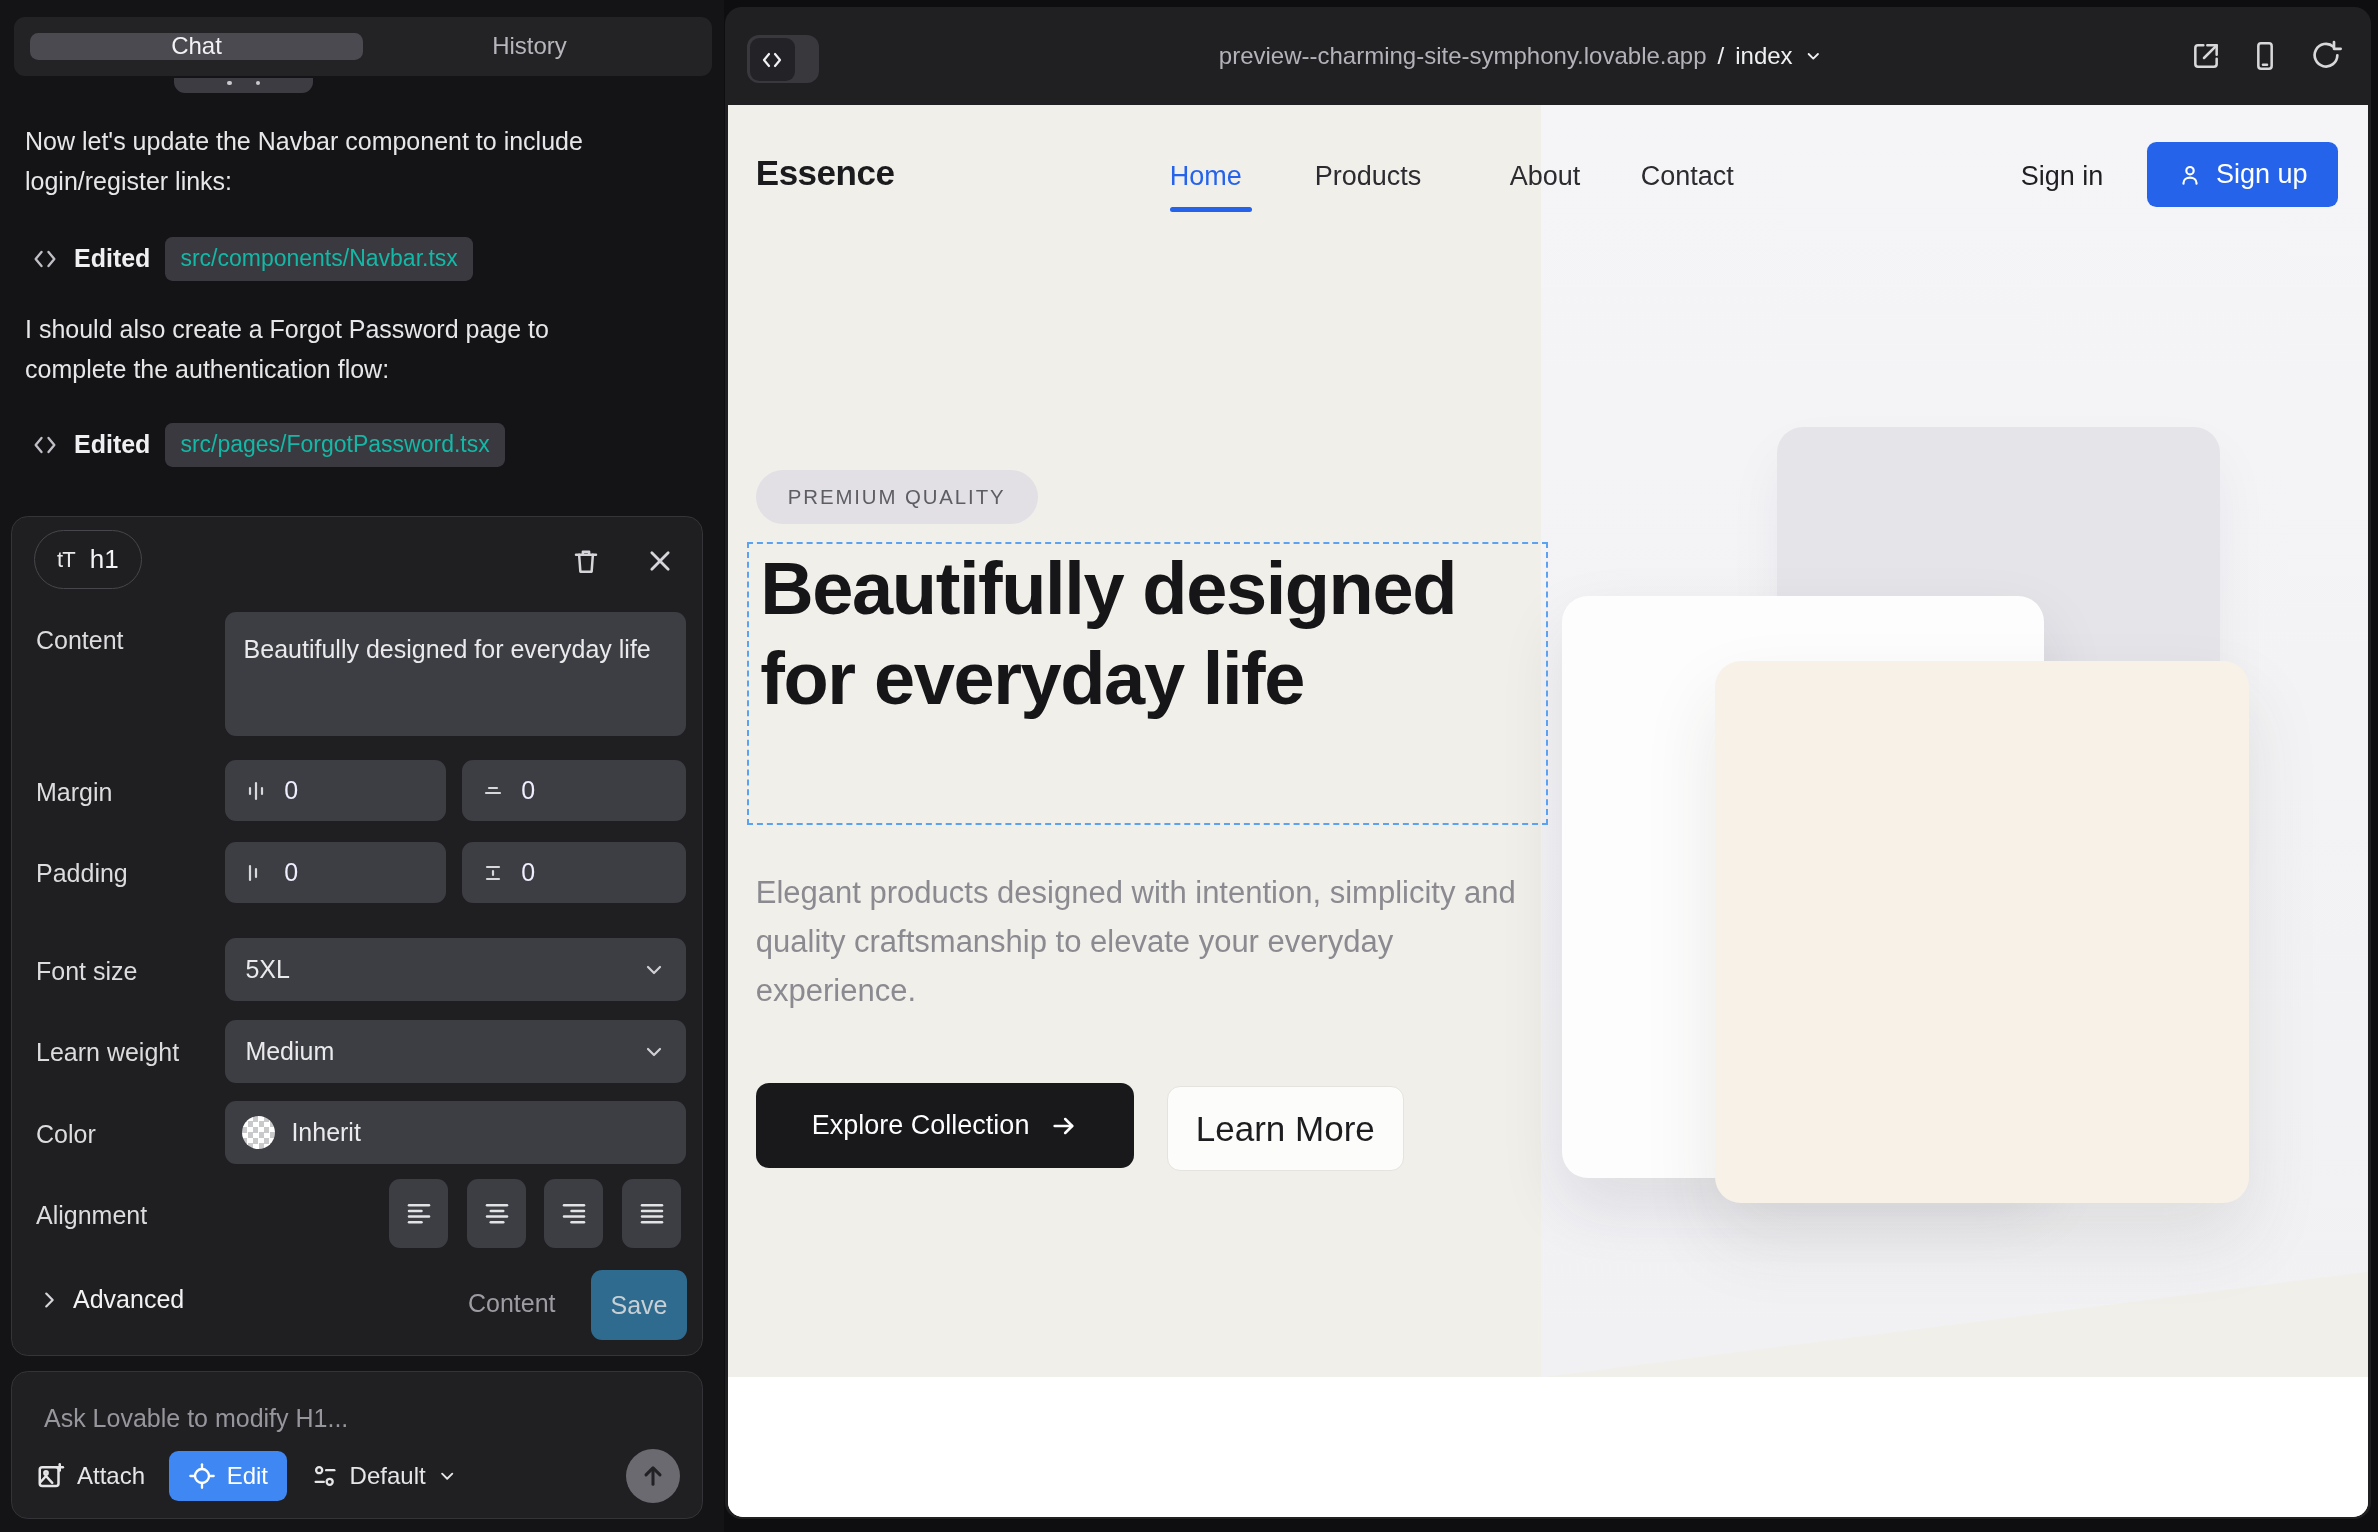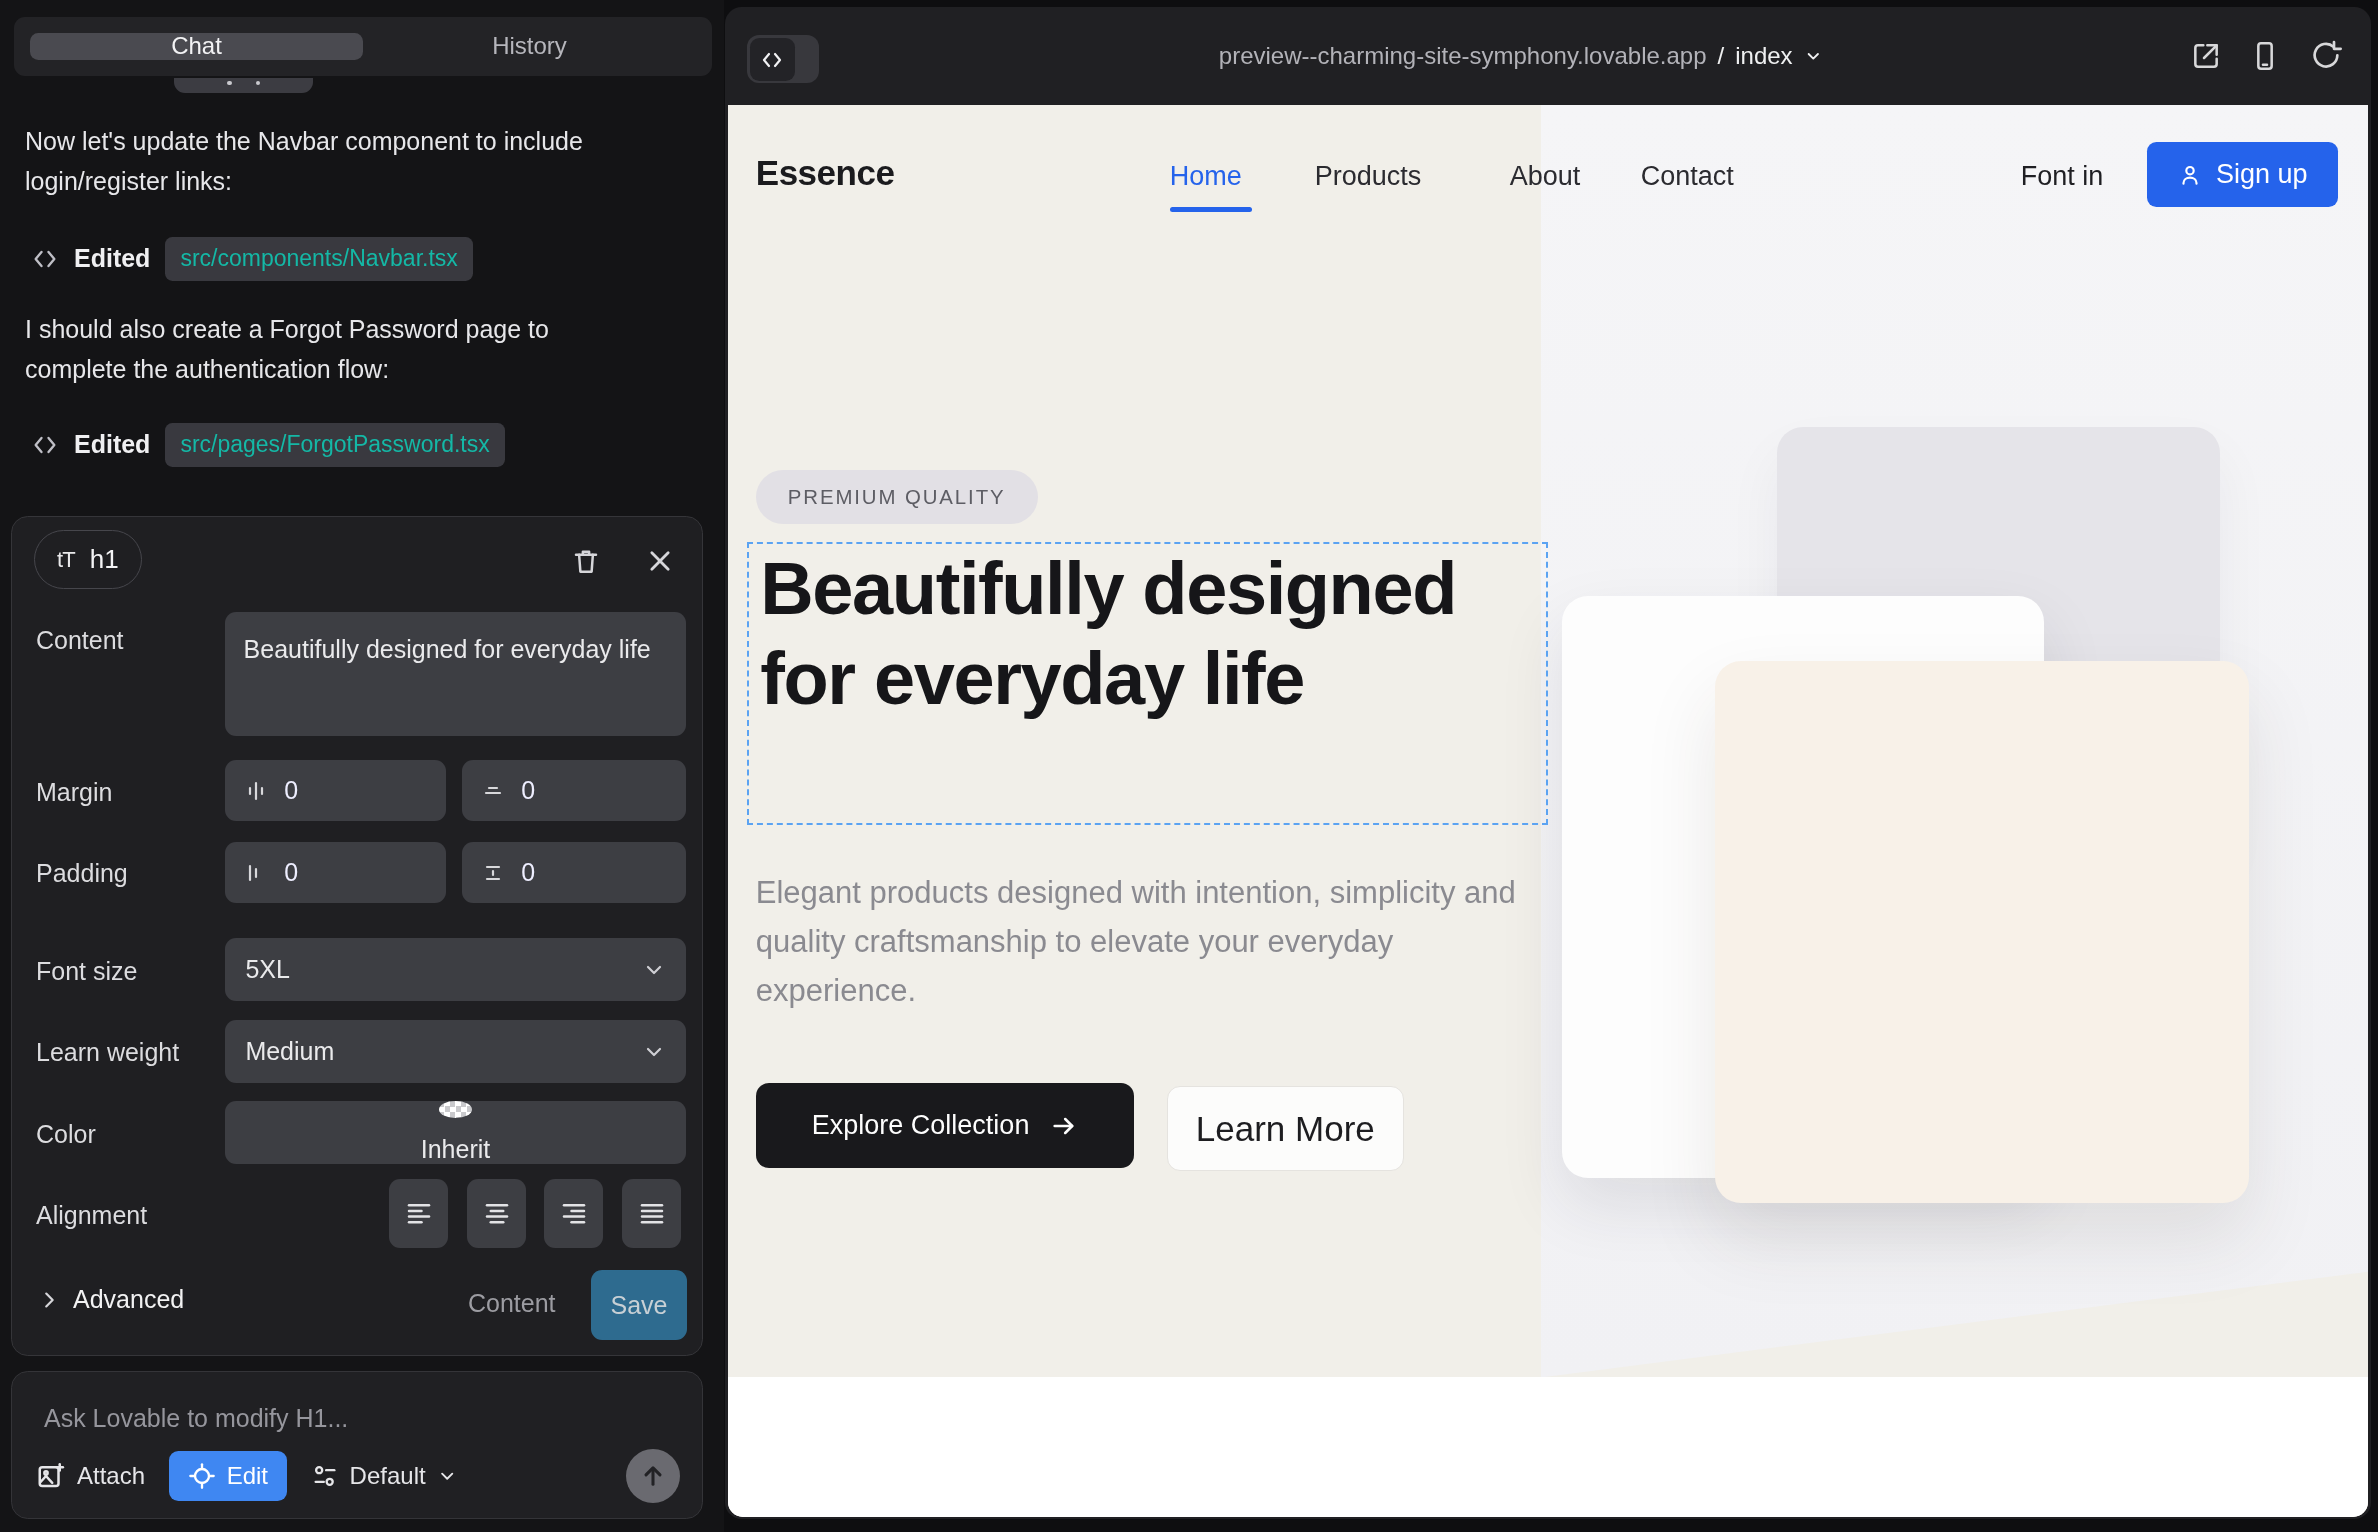--- a/index.html
+++ b/index.html
@@ -40,21 +40,21 @@
               color:#d6d6da; cursor:pointer; }
   .btn-trash { left:549px; top:18.6px; } .btn-close { left:623px; top:18.6px; }
 
   .flabel { position:absolute; left:24px; font-size:25px; color:#dcdcdf; }
   .vbox { position:absolute; background:#3d3e43; border-radius:11px; color:#eaeaec; font-size:25px; }
   .content-box { left:213px; top:95px; width:461px; height:124px; padding:18.6px; line-height:1.5; }
   .numbox { width:221px; height:61px; display:flex; align-items:center; gap:16.7px; padding-left:18.6px; color:#eef; }
   .numbox .nicon { color:#d8d8db; }
   .selbox { left:213px; top:421px; width:461px; height:63px; display:flex; align-items:center;
             justify-content:space-between; padding:0 20.4px; }
-  .colorbox { left:213px; top:584px; width:461px; height:63px; display:flex; align-items:center; gap:16.7px; padding:0 16.7px;flex-direction:column; }
+  .colorbox { left:213px; top:584px; width:461px; height:63px; display:flex; align-items:center; gap:16.7px; padding:0 16.7px; }
   .checker { width:33px; height:33px; border-radius:50%;
              background:repeating-conic-gradient(#ffffff 0 25%, #c9c9cc 0 50%); background-size:11px 11px; }
   .alignbtn { position:absolute; top:662px; width:59px; height:69px; background:#3d3e43; border-radius:11px;
               display:flex; align-items:center; justify-content:center; color:#e3e3e6; cursor:pointer; }
   .advanced { position:absolute; left:26px; top:768px; display:flex; align-items:center; gap:13px; color:#f2f2f3; }
   .advanced .lbl { font-size:25px; font-weight:400; }
   .discard { position:absolute; left:456px; top:772px; font-size:25px; color:#9c9ca2; cursor:pointer; }
   .save { position:absolute; left:579px; top:753px; width:96px; height:70px; background:#2e6b8f; border-radius:11px;
           color:#c8d0d5; font-size:25px; display:flex; align-items:center; justify-content:center; cursor:pointer; }
 
@@ -397,21 +397,21 @@
       <div class="card card-grey"></div>
       <div class="card card-white"></div>
       <div class="card card-cream"></div>
 
       <div class="brand">Essence</div>
       <div class="navlink nl-home">Home</div>
       <div class="nav-underline"></div>
       <div class="navlink nl-products">Products</div>
       <div class="navlink nl-about">About</div>
       <div class="navlink nl-contact">Contact</div>
-      <div class="signin">Font in</div>
+      <div class="signin">Sign in</div>
       <div class="signup">
         <span>
           <svg width="26" height="26" viewBox="0 0 24 24" fill="none" stroke="currentColor" stroke-width="2" stroke-linecap="round">
               <circle cx="12" cy="8" r="3.4"></circle>
               <path d="M6 20v-.6c0-3 2.7-5 6-5s6 2 6 5v.6"></path>
             </svg>
         </span>
         <span>Sign up</span>
       </div>
 

